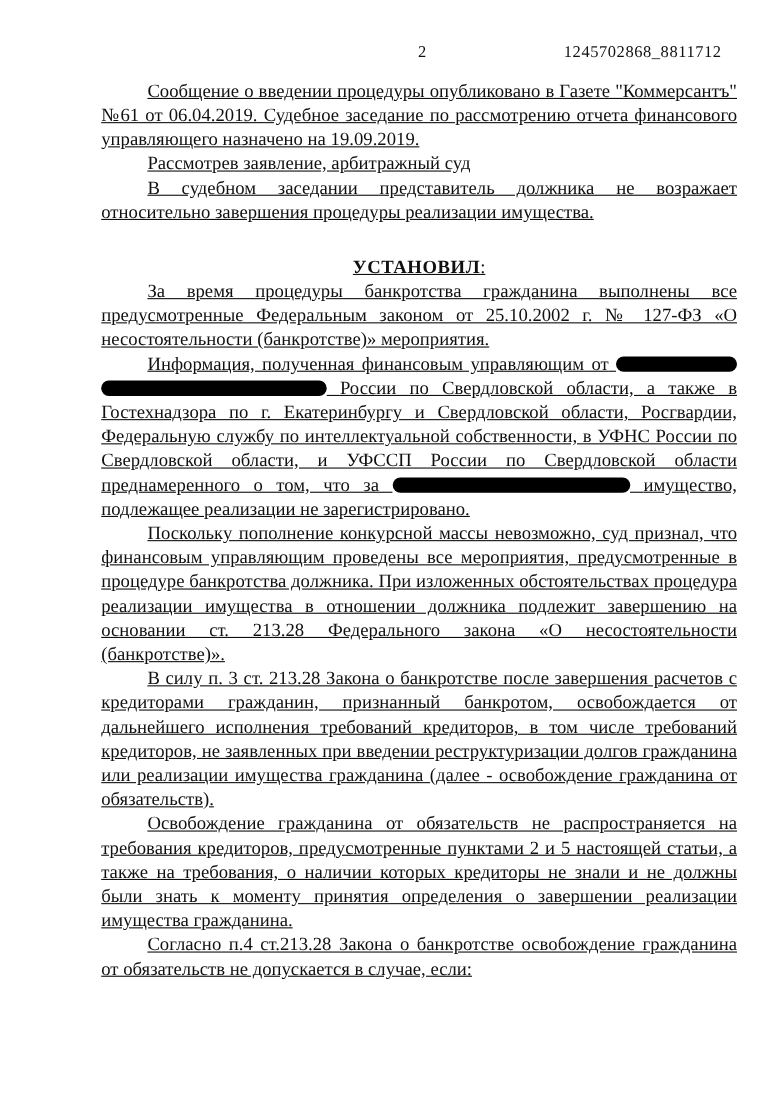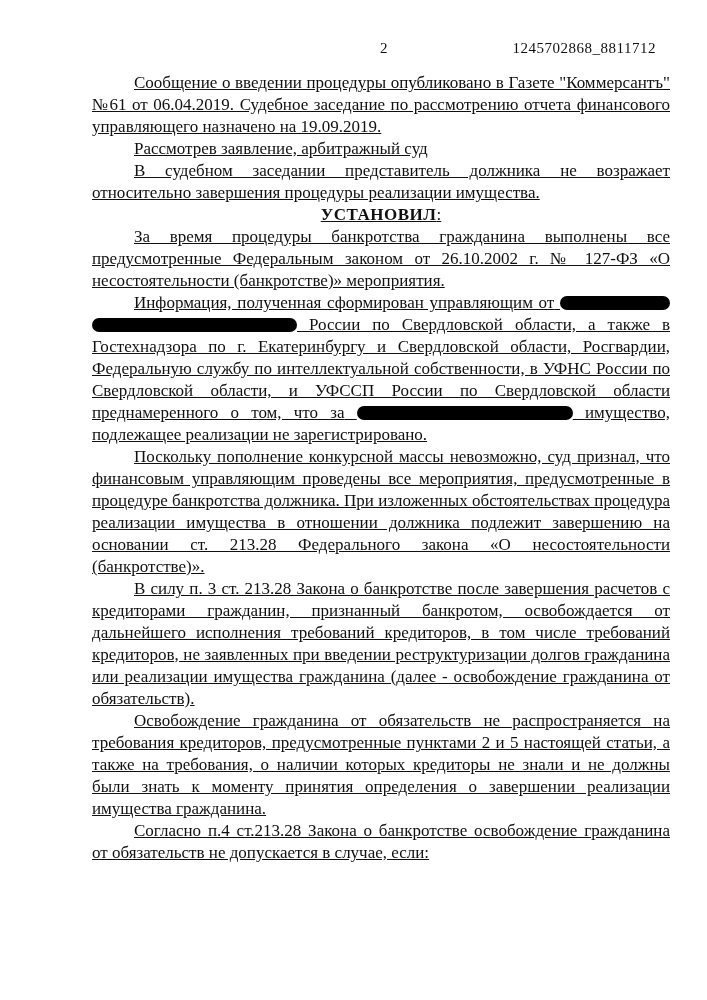--- a/index.html
+++ b/index.html
@@ -46,20 +46,21 @@
   }
   .content p {
     margin: 0;
     padding: 0;
     text-indent: 42px;
     text-decoration: underline;
   }
   p.heading {
     text-align: center;
     text-indent: 0;
+    margin-top: 28px;
   }
   p.heading b {
     font-weight: 700;
     letter-spacing: 0.5px;
   }
   .redact {
     display: inline-block;
     background: #000000;
     height: 14px;
     border-radius: 7px;
@@ -85,24 +86,24 @@
 
 
     <p>Рассмотрев заявление, арбитражный суд</p>
 
     <p>В судебном заседании представитель должника не возражает относительно завершения процедуры реализации имущества.</p>
 
     <p class="heading">
       <b>УСТАНОВИЛ</b><span>:</span>
     </p>
 
-    <p>За время процедуры банкротства гражданина выполнены все предусмотренные Федеральным законом от 26.10.2002 г. № 127-ФЗ «О несостоятельности (банкротстве)» мероприятия.</p>
+    <p>За время процедуры банкротства гражданина выполнены все предусмотренные Федеральным законом от 25.10.2002 г. № 127-ФЗ «О несостоятельности (банкротстве)» мероприятия.</p>
 
     <p>
-      <span>Информация, полученная сформирован управляющим от</span>
+      <span>Информация, полученная финансовым управляющим от</span>
       <span class="redact w1"></span>
       <span class="redact w2"></span>
       <span>России по Свердловской области, а также в Гостехнадзора по г. Екатеринбургу и Свердловской области, Росгвардии, Федеральную службу по интеллектуальной собственности, в УФНС России по Свердловской области, и УФССП России по Свердловской области преднамеренного о том, что за</span>
       <span class="redact w3"></span>
       <span>имущество, подлежащее реализации не зарегистрировано.</span>
     </p>
 
 
 
     <p>Поскольку пополнение конкурсной массы невозможно, суд признал, что финансовым управляющим проведены все мероприятия, предусмотренные в процедуре банкротства должника. При изложенных обстоятельствах процедура реализации имущества в отношении должника  подлежит завершению на основании ст. 213.28  Федерального закона «О несостоятельности (банкротстве)».</p>

